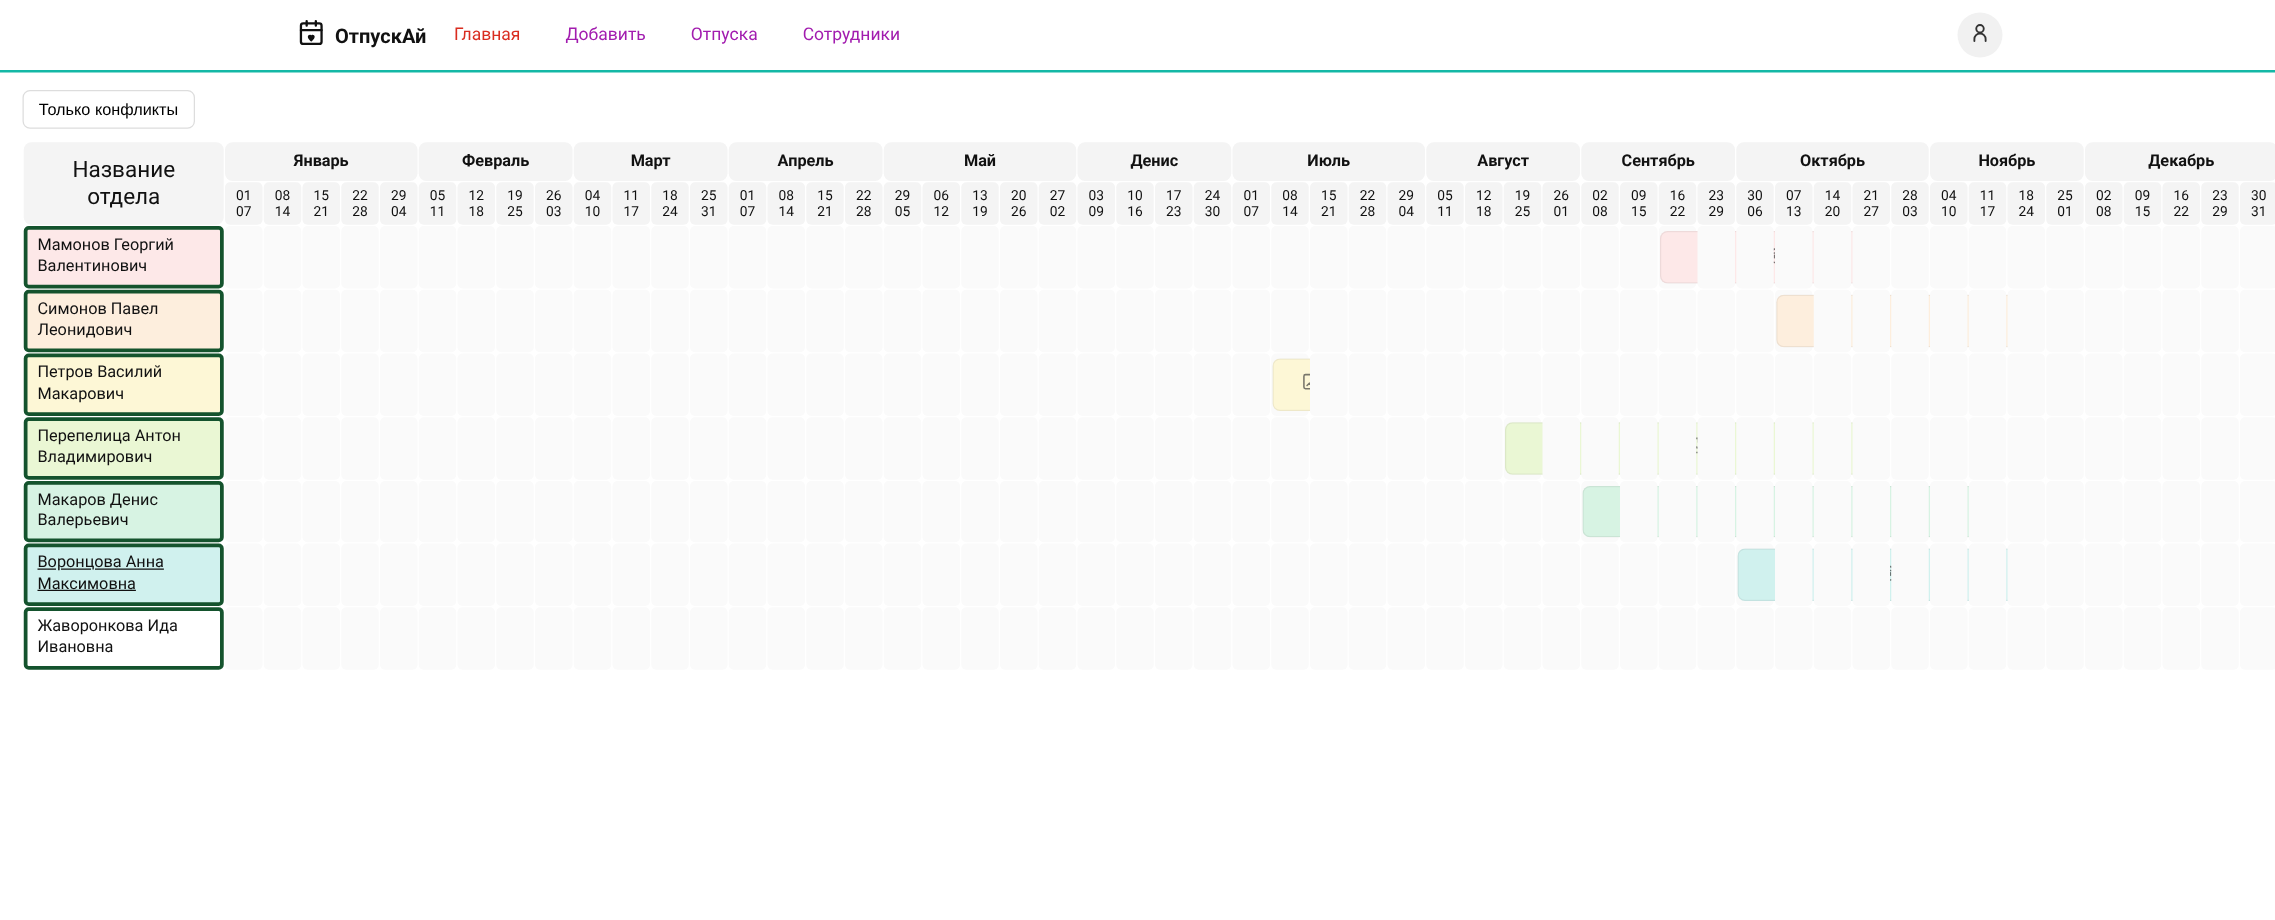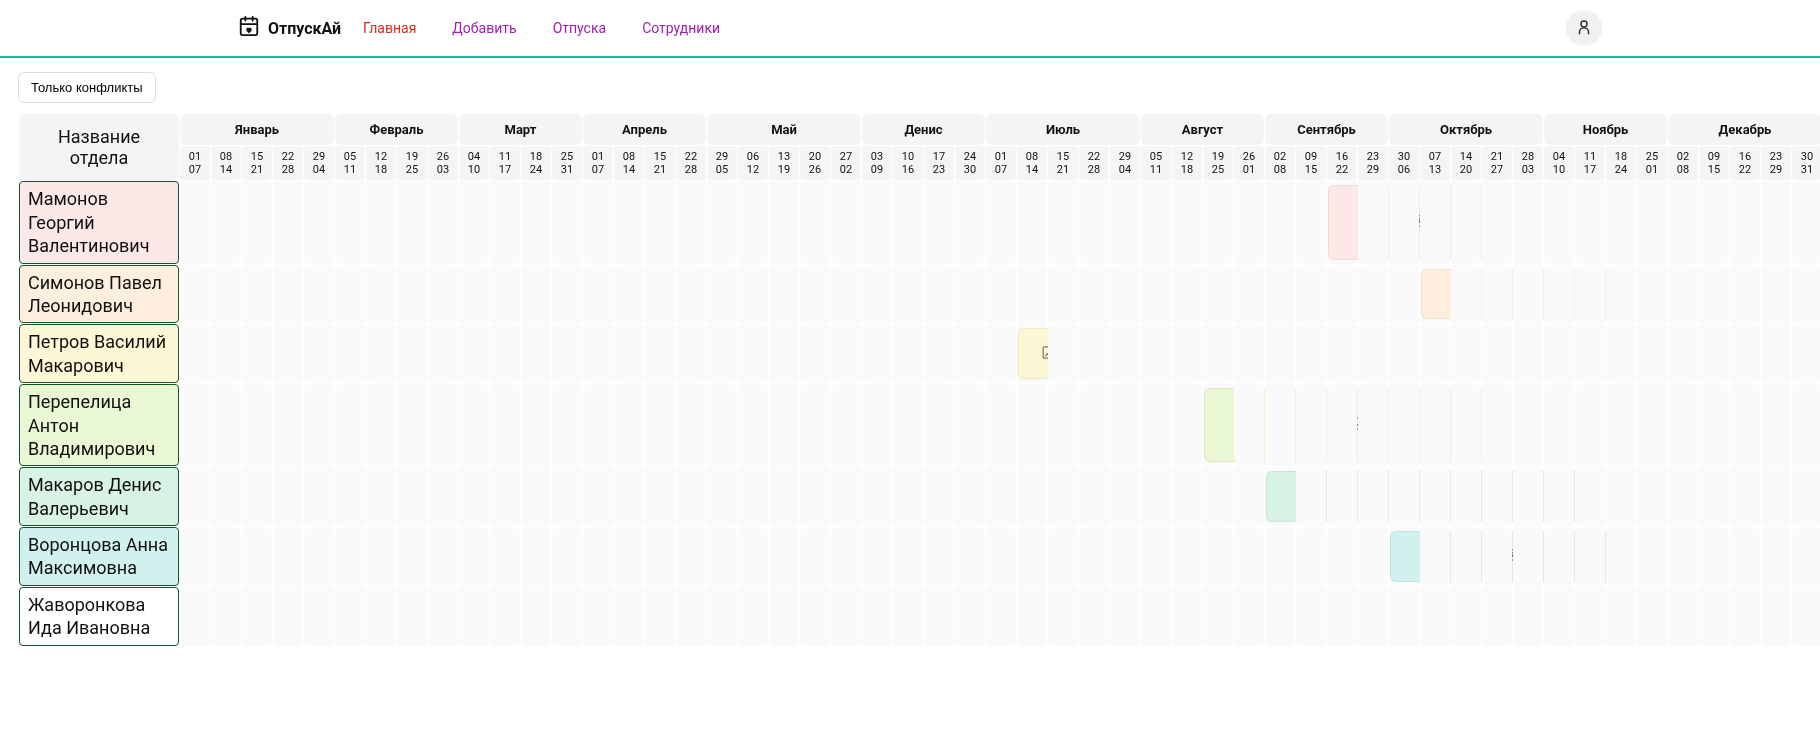--- a/index.html
+++ b/index.html
@@ -21,27 +21,27 @@
   .filters-label { display: flex; align-items: center; gap: 6px; font-size: 13px; font-weight: 500; }
   .tag { background: #f1f1f1; border-radius: 4px; padding: 3px 7px; font-size: 12px; color: #555; }
   
   
   .grid-wrap { padding: 0 18px 18px; overflow-x: auto; }
   table.cal { border-collapse: separate; border-spacing: 1px; table-layout: fixed; }
   table.cal th, table.cal td { background: #fafafa; }
   .hdr-side { width: 160px; min-width: 160px; background: #f4f4f4 !important; text-align: center; padding: 8px 10px; font-weight: 400; font-size: 18px; vertical-align: middle; border-radius: 6px; }
   .hdr-month { background: #f4f4f4 !important; text-align: center; padding: 8px 4px; font-weight: 700; font-size: 13px; border-radius: 6px; }
   .hdr-week { background: #f4f4f4 !important; text-align: center; padding: 4px 2px; font-weight: 400; font-size: 11px; line-height: 1.2; white-space: pre-line; width: 30px; min-width: 30px; border-radius: 4px; }
-  .row-name { width: 160px; min-width: 160px; background: #fff !important; border: 1px solid #14532d; padding: 5px 8px; font-size: 18px; line-height: 1.3; vertical-align: middle; border-radius: 4px; }
+  .row-name { width: 160px; min-width: 160px; background: #fff !important; border: 3px solid #14532d; padding: 5px 8px; font-size: 13px; line-height: 1.3; vertical-align: middle; border-radius: 4px; }
   .row-name.c0 { background: #fde8e8 !important; }
   .row-name.c1 { background: #fdeedd !important; }
   .row-name.c2 { background: #fdf7d6 !important; }
   .row-name.c3 { background: #eaf7d4 !important; }
   .row-name.c4 { background: #d7f3e3 !important; }
-  .row-name.c5 { background: #d0f1ee !important; }
+  .row-name.c5 { background: #d0f1ee !important; text-decoration: underline; }
   .row-name.c6 { background: #fff !important; }
   td.cell { width: 30px; min-width: 30px; height: 40px; padding: 0; position: relative; border-radius: 4px; }
   .bar { position: absolute; top: 4px; bottom: 4px; border-radius: 6px; display: flex; align-items: center; justify-content: center; border: 1px solid rgba(0,0,0,0.06); }
   .bar svg { opacity: 0.65; }
   .bar.c0 { background: #fde8e8; }
   .bar.c1 { background: #fdeedd; }
   .bar.c2 { background: #fdf7d6; }
   .bar.c3 { background: #eaf7d4; }
   .bar.c4 { background: #d7f3e3; }
   .bar.c5 { background: #d0f1ee; }

